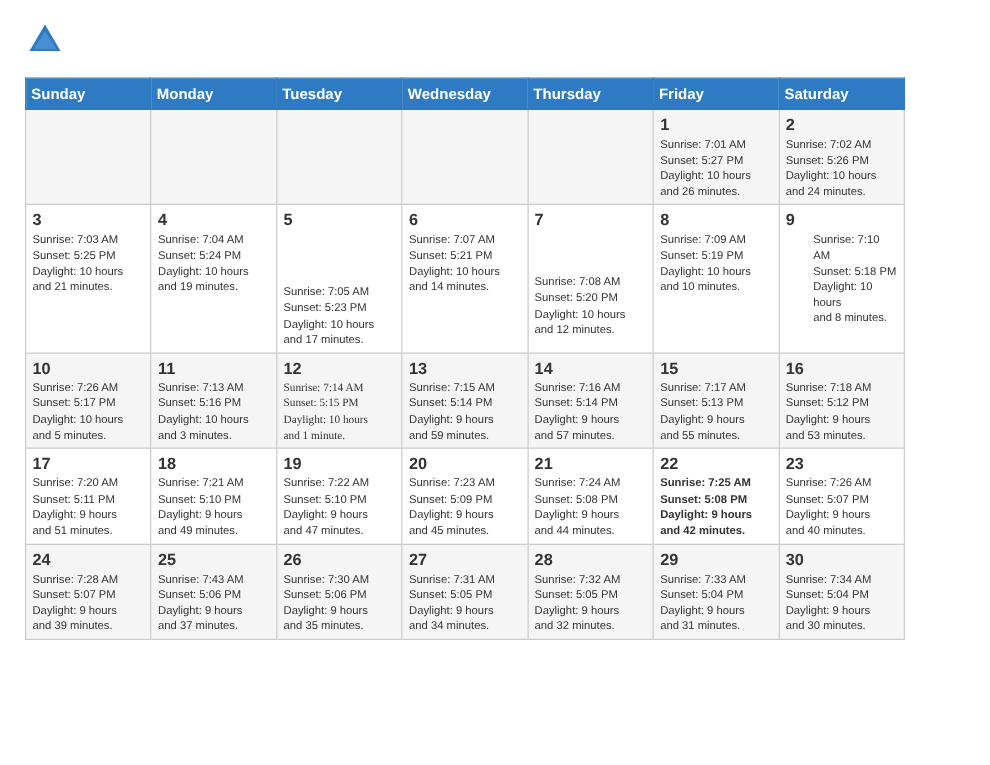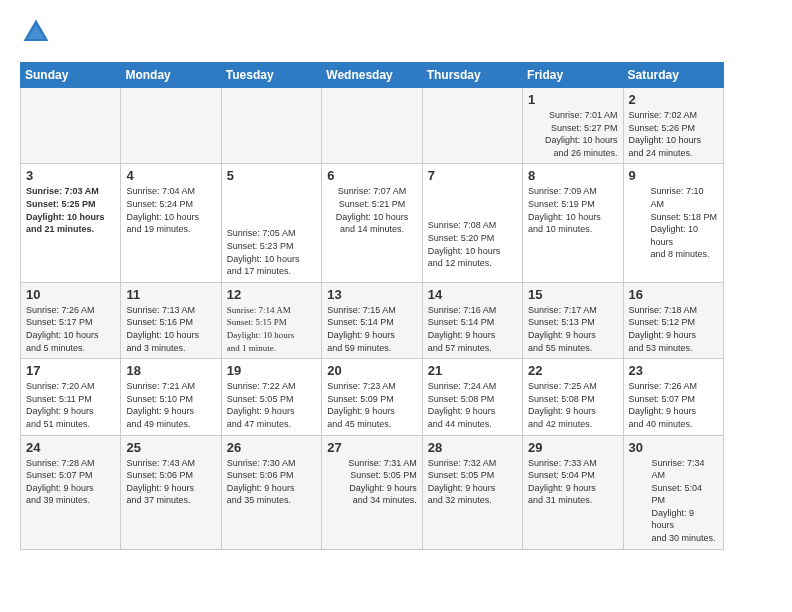--- a/index.html
+++ b/index.html
@@ -133,58 +133,58 @@
     </thead>
     <tbody id="calendar-body">
     <tr>
           <td class="empty"></td>
           <td class="empty"></td>
           <td class="empty"></td>
           <td class="empty"></td>
           <td class="empty"></td>
           <td>
             <span class="day-num">1</span>
-            <div class="day-info" style="white-space: pre-line; text-align: right;">Sunrise: 7:01 AM
+            <div class="day-info" style="white-space: pre-line;">Sunrise: 7:01 AM
 Sunset: 5:27 PM
 Daylight: 10 hours
 and 26 minutes.</div>
           </td>
           <td>
             <span class="day-num">2</span>
             <div class="day-info" style="white-space: pre-line;">Sunrise: 7:02 AM
 Sunset: 5:26 PM
 Daylight: 10 hours
 and 24 minutes.</div>
           </td>
         </tr>
         <tr>
           <td>
             <span class="day-num">3</span>
-            <div class="day-info" style="white-space: pre-line; font-weight: bold;">Sunrise: 7:03 AM
+            <div class="day-info" style="white-space: pre-line;">Sunrise: 7:03 AM
 Sunset: 5:25 PM
 Daylight: 10 hours
 and 21 minutes.</div>
           </td>
           <td>
             <span class="day-num">4</span>
             <div class="day-info" style="white-space: pre-line;">Sunrise: 7:04 AM
 Sunset: 5:24 PM
 Daylight: 10 hours
 and 19 minutes.</div>
           </td>
           <td>
             <span class="day-num">5</span>
             <div class="day-info" style="white-space: pre-line; margin-top: 44px;">Sunrise: 7:05 AM
 Sunset: 5:23 PM
 Daylight: 10 hours
 and 17 minutes.</div>
           </td>
           <td>
             <span class="day-num">6</span>
-            <div class="day-info" style="white-space: pre-line; text-align: center;">Sunrise: 7:07 AM
+            <div class="day-info" style="white-space: pre-line;">Sunrise: 7:07 AM
 Sunset: 5:21 PM
 Daylight: 10 hours
 and 14 minutes.</div>
           </td>
           <td>
             <span class="day-num">7</span>
             <div class="day-info" style="white-space: pre-line; margin-top: 36px;">Sunrise: 7:08 AM
 Sunset: 5:20 PM
 Daylight: 10 hours
 and 12 minutes.</div>
@@ -266,41 +266,41 @@
           <td>
             <span class="day-num">18</span>
             <div class="day-info" style="white-space: pre-line;">Sunrise: 7:21 AM
 Sunset: 5:10 PM
 Daylight: 9 hours
 and 49 minutes.</div>
           </td>
           <td>
             <span class="day-num">19</span>
             <div class="day-info" style="white-space: pre-line;">Sunrise: 7:22 AM
-Sunset: 5:05 PM
+Sunset: 5:10 PM
 Daylight: 9 hours
 and 47 minutes.</div>
           </td>
           <td>
             <span class="day-num">20</span>
             <div class="day-info" style="white-space: pre-line;">Sunrise: 7:23 AM
 Sunset: 5:09 PM
 Daylight: 9 hours
 and 45 minutes.</div>
           </td>
           <td>
             <span class="day-num">21</span>
             <div class="day-info" style="white-space: pre-line;">Sunrise: 7:24 AM
 Sunset: 5:08 PM
 Daylight: 9 hours
 and 44 minutes.</div>
           </td>
           <td>
             <span class="day-num">22</span>
-            <div class="day-info" style="white-space: pre-line;">Sunrise: 7:25 AM
+            <div class="day-info" style="white-space: pre-line; font-weight: bold;">Sunrise: 7:25 AM
 Sunset: 5:08 PM
 Daylight: 9 hours
 and 42 minutes.</div>
           </td>
           <td>
             <span class="day-num">23</span>
             <div class="day-info" style="white-space: pre-line;">Sunrise: 7:26 AM
 Sunset: 5:07 PM
 Daylight: 9 hours
 and 40 minutes.</div>
@@ -323,42 +323,42 @@
           </td>
           <td>
             <span class="day-num">26</span>
             <div class="day-info" style="white-space: pre-line;">Sunrise: 7:30 AM
 Sunset: 5:06 PM
 Daylight: 9 hours
 and 35 minutes.</div>
           </td>
           <td>
             <span class="day-num">27</span>
-            <div class="day-info" style="white-space: pre-line; text-align: right;">Sunrise: 7:31 AM
+            <div class="day-info" style="white-space: pre-line;">Sunrise: 7:31 AM
 Sunset: 5:05 PM
 Daylight: 9 hours
 and 34 minutes.</div>
           </td>
           <td>
             <span class="day-num">28</span>
             <div class="day-info" style="white-space: pre-line;">Sunrise: 7:32 AM
 Sunset: 5:05 PM
 Daylight: 9 hours
 and 32 minutes.</div>
           </td>
           <td>
             <span class="day-num">29</span>
             <div class="day-info" style="white-space: pre-line;">Sunrise: 7:33 AM
 Sunset: 5:04 PM
 Daylight: 9 hours
 and 31 minutes.</div>
           </td>
           <td>
             <span class="day-num">30</span>
-            <div class="day-info" style="white-space: pre-line; margin-left: 23px;">Sunrise: 7:34 AM
+            <div class="day-info" style="white-space: pre-line;">Sunrise: 7:34 AM
 Sunset: 5:04 PM
 Daylight: 9 hours
 and 30 minutes.</div>
           </td>
         </tr>
       </tbody>
   </table>
 </div>
 
 </body></html>

